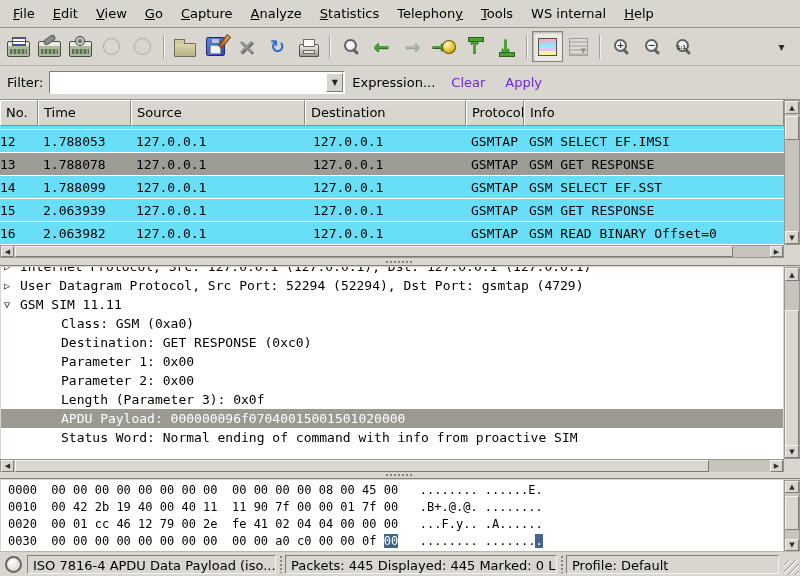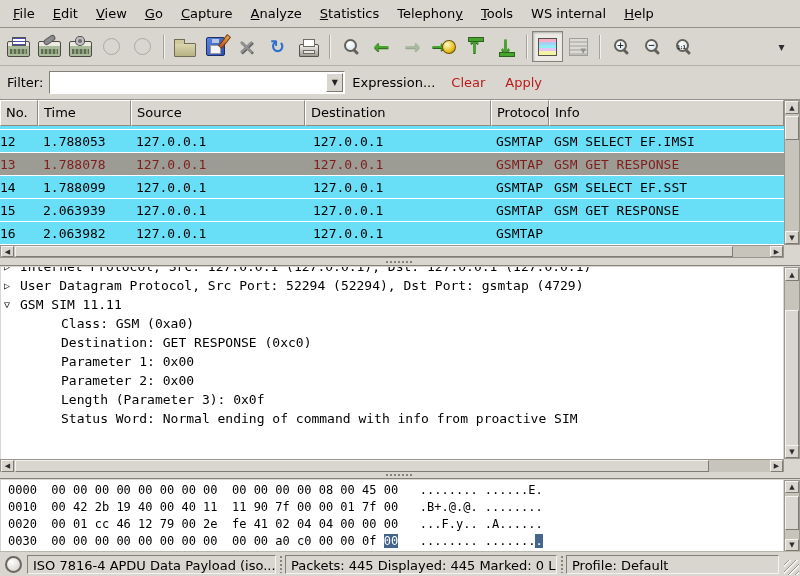--- a/index.html
+++ b/index.html
@@ -72,33 +72,33 @@
              padding-left:7px;border-bottom:1px solid #94908a;background:#d9d6cf}
   .filter-label{margin-right:6px}
   .filter-combo{position:relative;width:296px;height:23px;background:#fff;border:1px solid;
              border-color:#827f76 #fff #fff #827f76;box-sizing:border-box}
   .filter-combo input{position:absolute;top:1px;left:2px;right:19px;bottom:1px;border:none;outline:none;
              font-family:inherit;font-size:13px;background:#fff;padding:0}
   .combo-drop{position:absolute;top:1px;right:1px;bottom:1px;width:17px;background:#d9d6cf;border:1px solid;
              border-color:#fff #7e7b73 #7e7b73 #fff;display:flex;align-items:center;justify-content:center;
              font-size:8px;color:#222;box-sizing:border-box}
   .flink{margin-left:20px;white-space:nowrap}
-  .flink.disabled{color:#b91c1c}
+  .flink.disabled{color:#6d28d9}
 
   
   .plist{position:absolute;top:100px;left:0;width:800px;height:158px;background:#d9d6cf}
   .plist-head{position:absolute;top:0;left:0;right:16px;height:26px;display:flex}
   .hcell{box-sizing:border-box;border:1px solid;border-color:#fff #8d8a82 #8d8a82 #fff;background:#d9d6cf;
          padding:4px 0 0 5px;overflow:hidden;white-space:nowrap}
-  .c0{width:38px}.c1{width:93px}.c2{width:174px}.c3{width:186px}.c4{width:58px}.c5{flex:1}
+  .c0{width:38px}.c1{width:93px}.c2{width:174px}.c3{width:161px}.c4{width:58px}.c5{flex:1}
   .plist-rows{position:absolute;top:26px;left:0;right:16px;bottom:13px;background:#fff;overflow:hidden}
   .prow{display:flex;height:22px;border-bottom:1px solid #fff;background:#68dff7;align-items:center;
         font-family:"DejaVu Sans Mono","Liberation Mono",monospace;white-space:nowrap}
   .prow:first-child{margin-top:-19px}
-  .prow.selected{background:#9c9c94;color:#7f1d1d}
+  .prow.selected{background:#9c9c94;color:#000000}
   .prow div{box-sizing:border-box;overflow:hidden}
   .prow .c0{padding-right:8px}
   .prow .c1,.prow .c2,.prow .c4,.prow .c5{padding-left:5px}
   .prow .c3{padding-left:8px}
 
   
   .sbar{position:absolute;background:#c7c4bc;border:1px solid #9a968e;box-sizing:border-box}
   .sbtn,.sthumb{position:absolute;background:#d9d6cf;border:1px solid;border-color:#f4f3f0 #7e7b73 #7e7b73 #f4f3f0;
         box-sizing:border-box;display:flex;align-items:center;justify-content:center;font-size:7px;color:#2d2d2d}
   .plist-vsb{right:0;top:0;width:16px;height:145px}
@@ -308,20 +308,21 @@
         <div class="c3">127.0.0.1</div>
         <div class="c4">GSMTAP</div>
         <div class="c5">GSM GET RESPONSE</div>
       </div>
       <div class="prow">
         <div class="c0">16</div>
         <div class="c1">2.063982</div>
         <div class="c2">127.0.0.1</div>
         <div class="c3">127.0.0.1</div>
         <div class="c4">GSMTAP</div>
+        <div class="c5">GSM READ BINARY Offset=0</div>
       </div>
     </div>
   <div class="sbar plist-vsb">
     <div class="sbtn" style="top:0;left:0;right:0;height:13px">▲</div>
     <div class="sthumb" style="top:15px;left:0;right:0;height:24px"></div>
     <div class="sbtn" style="bottom:0;left:0;right:0;height:13px">▼</div>
   </div>
   <div class="sbar plist-hsb">
     <div class="sbtn" style="left:0;top:0;bottom:0;width:13px">◀</div>
     <div class="sthumb" style="left:14px;top:0;bottom:0;width:718px"></div>
@@ -334,20 +335,21 @@
 <div class="details">
   <div class="det-content" id="det-content">
       <div class="drow lvl0"><span class="exp">▷</span><span>Internet Protocol, Src: 127.0.0.1 (127.0.0.1), Dst: 127.0.0.1 (127.0.0.1)</span></div>
       <div class="drow lvl0"><span class="exp">▷</span><span>User Datagram Protocol, Src Port: 52294 (52294), Dst Port: gsmtap (4729)</span></div>
       <div class="drow lvl0"><span class="exp">▽</span><span>GSM SIM 11.11</span></div>
       <div class="drow lvl1"><span>Class: GSM (0xa0)</span></div>
       <div class="drow lvl1"><span>Destination: GET RESPONSE (0xc0)</span></div>
       <div class="drow lvl1"><span>Parameter 1: 0x00</span></div>
       <div class="drow lvl1"><span>Parameter 2: 0x00</span></div>
       <div class="drow lvl1"><span>Length (Parameter 3): 0x0f</span></div>
+      <div class="drow lvl1 selected"><span>APDU Payload: 000000096f07040015001501020000</span></div>
       <div class="drow lvl1"><span>Status Word: Normal ending of command with info from proactive SIM</span></div>
     </div>
   <div class="sbar det-vsb">
     <div class="sbtn" style="top:0;left:0;right:0;height:13px">▲</div>
     <div class="sthumb" style="top:42px;left:0;right:0;height:136px"></div>
     <div class="sbtn" style="bottom:0;left:0;right:0;height:13px">▼</div>
   </div>
   <div class="sbar det-hsb">
     <div class="sbtn" style="left:0;top:0;bottom:0;width:13px">◀</div>
     <div class="sthumb" style="left:14px;top:0;bottom:0;width:694px"></div>

